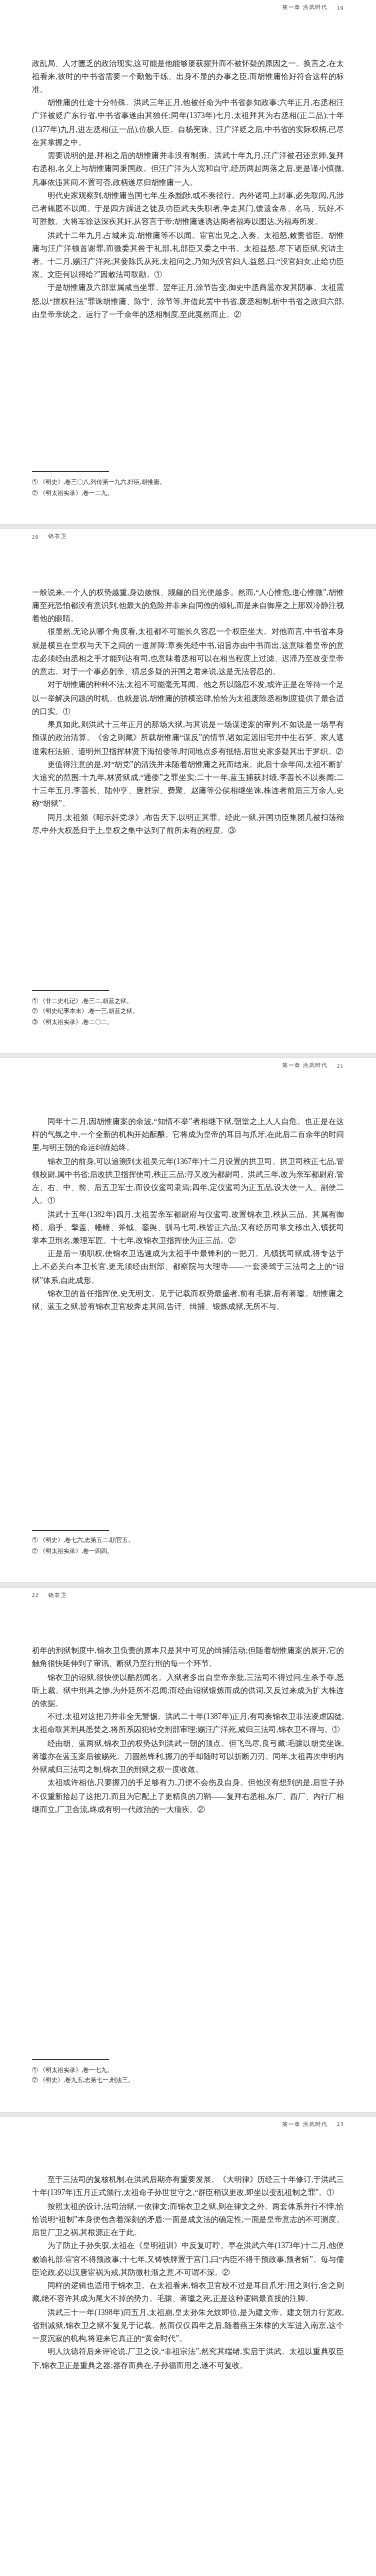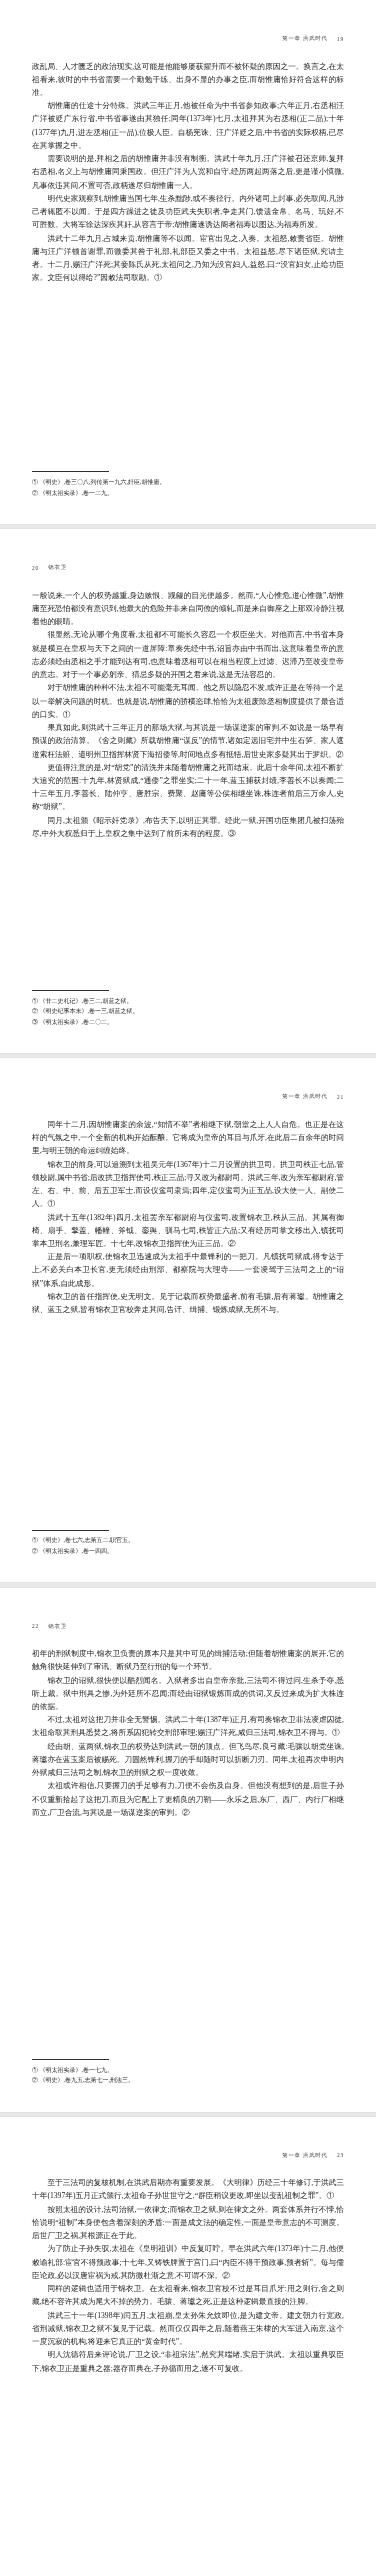--- a/index.html
+++ b/index.html
@@ -7,25 +7,26 @@
   body {
     width: 376px;
     background: #e8e8e6;
     font-family: "Liberation Serif", "DejaVu Serif", serif;
   }
   .page {
     width: 376px;
     height: 524px;
     background: #ffffff;
     margin: 0 0 5.2px 0;
-    padding: 35px 32px 26px 32px;
+    padding: 4px 32px 26px 32px;
     display: flex;
     flex-direction: column;
     overflow: hidden;
     box-shadow: 0 0 1px rgba(0,0,0,0.12);
+    gap: 28px;
   }
   .page-header {
     font-size: 5.4px;
     color: #3d3d3d;
     letter-spacing: 0.8px;
     display: flex;
     align-items: center;
     margin-bottom: 17.5px;
   }
   .page-header.align-right { justify-content: flex-end; }
@@ -62,20 +63,21 @@
     <span>第一章 洪武时代</span>
     <span class="hdr-gap"></span>
     <span>19</span>
   </div>
   <div class="body-text">
     <p class="no-indent">政乱局、人才匮乏的政治现实,这可能是他能够屡获擢升而不被怀疑的原因之一。换言之,在太祖看来,彼时的中书省需要一个勤勉干练、出身不显的办事之臣,而胡惟庸恰好符合这样的标准。</p>
     <p>胡惟庸的仕途十分特殊。洪武三年正月,他被任命为中书省参知政事;六年正月,右丞相汪广洋被贬广东行省,中书省事遂由其独任;同年(1373年)七月,太祖拜其为右丞相(正二品);十年(1377年)九月,进左丞相(正一品),位极人臣。自杨宪诛、汪广洋贬之后,中书省的实际权柄,已尽在其掌握之中。</p>
     <p>需要说明的是,拜相之后的胡惟庸并非没有制衡。洪武十年九月,汪广洋被召还京师,复拜右丞相,名义上与胡惟庸同秉国政。但汪广洋为人宽和自守,经历两起两落之后,更是谨小慎微,凡事依违其间,不置可否,政柄遂尽归胡惟庸一人。</p>
     <p>明代史家观察到,胡惟庸当国七年,生杀黜陟,或不奏径行。内外诸司上封事,必先取阅,凡涉己者辄匿不以闻。于是四方躁进之徒及功臣武夫失职者,争走其门,馈遗金帛、名马、玩好,不可胜数。大将军徐达深疾其奸,从容言于帝;胡惟庸遂诱达阍者福寿以图达,为福寿所发。</p>
     <p>洪武十二年九月,占城来贡,胡惟庸等不以闻。宦官出见之,入奏。太祖怒,敕责省臣。胡惟庸与汪广洋顿首谢罪,而微委其咎于礼部,礼部臣又委之中书。太祖益怒,尽下诸臣狱,究诘主者。十二月,赐汪广洋死;其妾陈氏从死,太祖问之,乃知为没官妇人,益怒,曰:“没官妇女,止给功臣家。文臣何以得给?”因敕法司取勘。①</p>
+    <p>于是胡惟庸及六部堂属咸当坐罪。翌年正月,涂节告变,御史中丞商暠亦发其阴事。太祖震怒,以“擅权枉法”罪诛胡惟庸、陈宁、涂节等,并借此罢中书省,废丞相制,析中书省之政归六部,由皇帝亲统之。运行了一千余年的丞相制度,至此戛然而止。②</p>
   </div>
   <div class="footnotes">
     <div class="footnote-rule"></div>
     <div class="footnote">① 《明史》,卷三〇八,列传第一九六,奸臣,胡惟庸。</div>
     <div class="footnote">② 《明太祖实录》,卷一二九。</div>
   </div>
 </div>
 
 <div class="page">
   <div class="page-header align-left">
@@ -123,21 +125,21 @@
   <div class="page-header align-left">
     <span>22</span>
     <span class="hdr-gap"></span>
     <span>锦衣卫</span>
   </div>
   <div class="body-text">
     <p class="no-indent">初年的刑狱制度中,锦衣卫负责的原本只是其中可见的缉捕活动;但随着胡惟庸案的展开,它的触角很快延伸到了审讯、断狱乃至行刑的每一个环节。</p>
     <p>锦衣卫的诏狱,很快便以酷烈闻名。入狱者多出自皇帝亲批,三法司不得过问,生杀予夺,悉听上裁。狱中刑具之惨,为外廷所不忍闻;而经由诏狱锻炼而成的供词,又反过来成为扩大株连的依据。</p>
     <p>不过,太祖对这把刀并非全无警惕。洪武二十年(1387年)正月,有司奏锦衣卫非法凌虐囚徒,太祖命取其刑具悉焚之,将所系囚犯转交刑部审理;赐汪广洋死,咸归三法司,锦衣卫不得与。①</p>
     <p>经由胡、蓝两狱,锦衣卫的权势达到洪武一朝的顶点。但飞鸟尽,良弓藏:毛骧以胡党坐诛,蒋瓛亦在蓝玉案后被赐死。刀固然锋利,握刀的手却随时可以折断刀刃。同年,太祖再次申明内外狱咸归三法司之制,锦衣卫的刑狱之权一度收敛。</p>
-    <p>太祖或许相信,只要握刀的手足够有力,刀便不会伤及自身。但他没有想到的是,后世子孙不仅重新拾起了这把刀,而且为它配上了更精良的刀鞘——永乐之后,东厂、西厂、内行厂相继而立,厂卫合流,与其说是一场谋逆案的审判。②</p>
+    <p>太祖或许相信,只要握刀的手足够有力,刀便不会伤及自身。但他没有想到的是,后世子孙不仅重新拾起了这把刀,而且为它配上了更精良的刀鞘——复拜右丞相,东厂、西厂、内行厂相继而立,厂卫合流,终成有明一代政治的一大痼疾。②</p>
   </div>
   <div class="footnotes">
     <div class="footnote-rule"></div>
     <div class="footnote">① 《明太祖实录》,卷一七九。</div>
     <div class="footnote">② 《明史》,卷九五,志第七一,刑法三。</div>
   </div>
 </div>
 
 <div class="page">
   <div class="page-header align-right">

